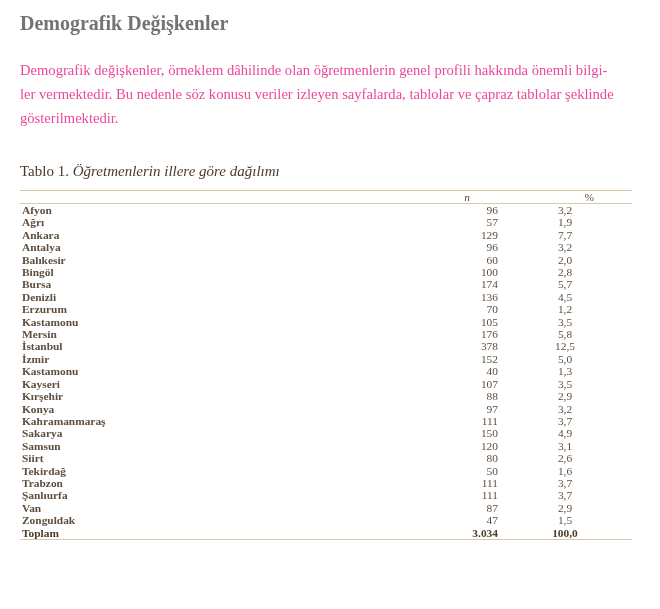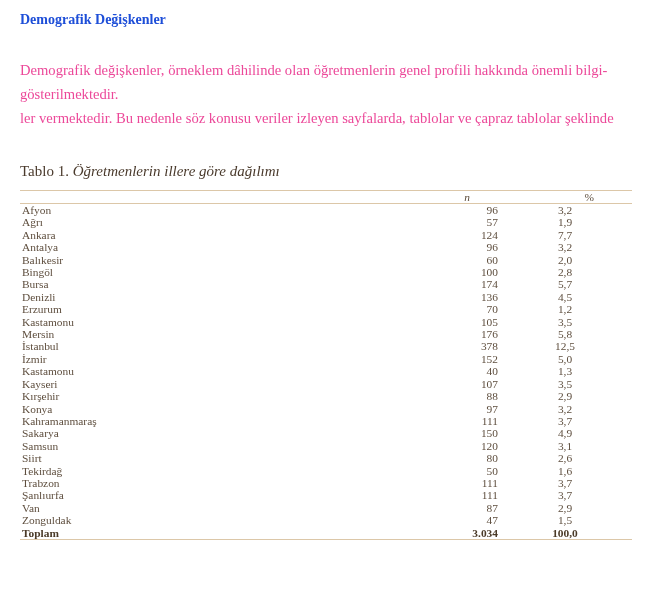--- a/index.html
+++ b/index.html
@@ -12,23 +12,23 @@
       height: 609px;
       position: relative;
       overflow: hidden;
       font-family: "Liberation Serif", "DejaVu Serif", serif;
       color: #5a4a3a;
     }
     .heading {
       position: absolute;
       left: 20px;
       top: 12px;
-      font-size: 14px;
+      font-size: 20px;
       font-weight: bold;
-      color: #1d4ed8;
+      color: #737373;
     }
     .para {
       position: absolute;
       left: 20px;
       top: 58px;
       width: 620px;
       font-size: 14.6px;
       line-height: 24px;
       color: #ec4899;
     }
@@ -60,34 +60,34 @@
       border-top: 1.5px solid #dcc7a8;
       border-bottom: 1.5px solid #dcc7a8;
     }
     th.col-n { font-style: italic; text-align: center; }
     th.col-pct { text-align: center; }
     td {
       padding: 0;
       height: 12.4px;
       line-height: 12.4px;
     }
-    td.name { padding-left: 2px; }
+    td.name { padding-left: 2px; font-weight: bold; }
     td.n { text-align: right; width: 70px; padding-right: 0; }
     td.pct { text-align: center; width: 96px; }
     tr.total td { font-weight: bold; color: #4a3a28; border-bottom: 1.5px solid #dcc7a8; }
   </style>
 </head>
 <body>
 
 <div class="heading">Demografik Değişkenler</div>
 
 <div class="para">
   <div>Demografik değişkenler, örneklem dâhilinde olan öğretmenlerin genel profili hakkında önemli bilgi-</div>
+  <div>ler vermektedir. Bu nedenle söz konusu veriler izleyen sayfalarda, tablolar ve çapraz tablolar şeklinde</div>
   <div>gösterilmektedir.</div>
-  <div>ler vermektedir. Bu nedenle söz konusu veriler izleyen sayfalarda, tablolar ve çapraz tablolar şeklinde</div>
 </div>
 
 <div class="caption">
   <span>Tablo 1.</span>
   <i>Öğretmenlerin illere göre dağılımı</i>
 </div>
 
 <div class="table-wrap">
   <table>
     <thead>
@@ -103,21 +103,21 @@
           <td class="n">96</td>
           <td class="pct">3,2</td>
         </tr>
         <tr>
           <td class="name">Ağrı</td>
           <td class="n">57</td>
           <td class="pct">1,9</td>
         </tr>
         <tr>
           <td class="name">Ankara</td>
-          <td class="n">124</td>
+          <td class="n">129</td>
           <td class="pct">7,7</td>
         </tr>
         <tr>
           <td class="name">Antalya</td>
           <td class="n">96</td>
           <td class="pct">3,2</td>
         </tr>
         <tr>
           <td class="name">Balıkesir</td>
           <td class="n">60</td>

